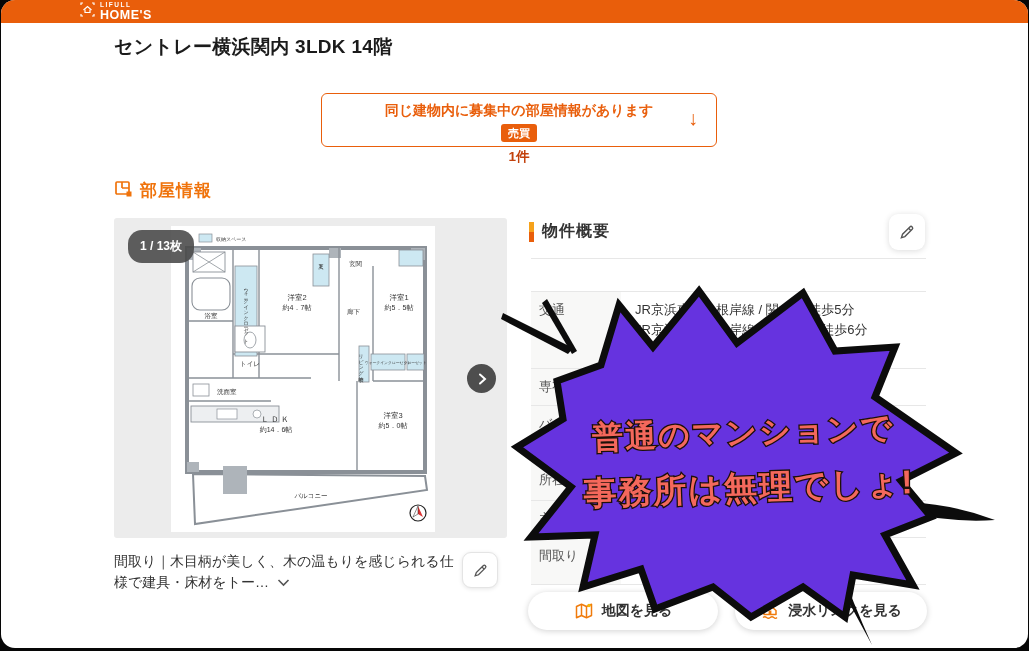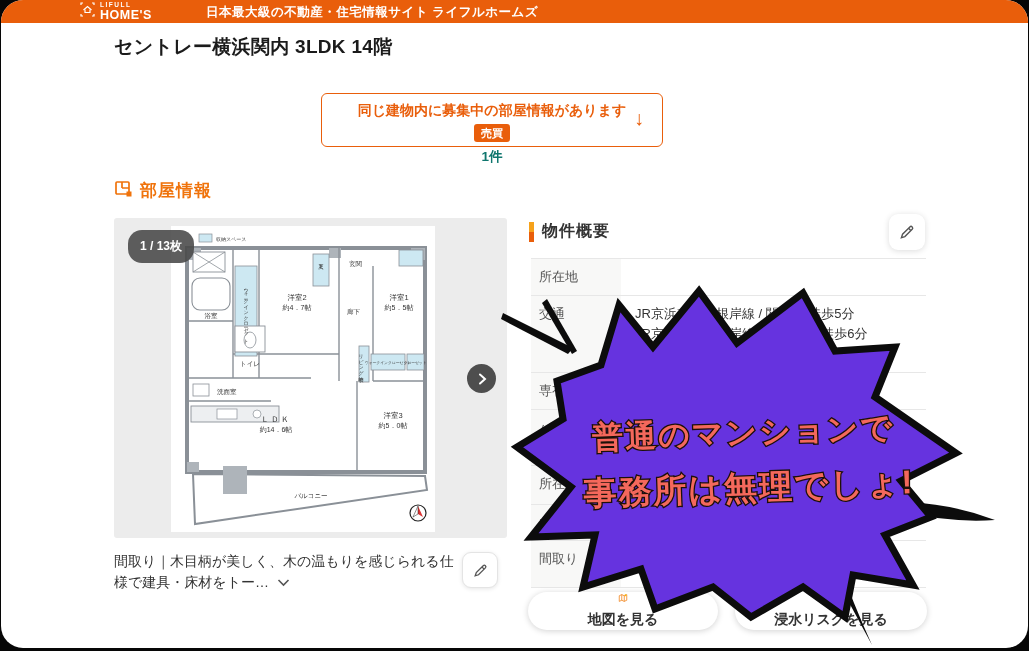--- a/index.html
+++ b/index.html
@@ -1,33 +1,33 @@
 <!DOCTYPE html>
 <html><head>
 <meta charset="utf-8">
 <style>
   html,body{margin:0;padding:0;}
   body{width:1029px;height:651px;background:#060606;position:relative;overflow:hidden;
        font-family:"Liberation Sans","DejaVu Sans",sans-serif;}
-  .card{position:absolute;left:1px;right:1px;top:0;bottom:3px;background:#fff;border-radius:22px;overflow:hidden;}
+  .card{position:absolute;left:1px;right:1px;top:0;bottom:3px;background:#fff;border-radius:14px;overflow:hidden;}
   
   .topbar{position:absolute;left:0;top:0;right:0;height:23px;background:#E95E0B;display:flex;align-items:center;}
   .logo{position:absolute;left:78px;top:1px;display:flex;align-items:center;gap:4px;color:#fff;}
   .logo-text{line-height:1;}
   .logo-lifull{font-size:6.5px;letter-spacing:1.5px;font-weight:bold;display:block;}
   .logo-homes{font-size:12.5px;font-weight:bold;letter-spacing:.5px;display:block;}
   .tagline{position:absolute;left:205px;top:4px;color:#fff;font-weight:bold;font-size:12.5px;letter-spacing:.5px;}
   
   .page-title{position:absolute;left:113px;top:34px;font-size:19px;font-weight:bold;color:#1b1b1b;letter-spacing:.3px;}
   
-  .notice{position:absolute;left:320px;top:93px;width:342px;height:54px;border:1.5px solid #E95E0B;border-radius:6px;background:#fff;box-sizing:border-box;cursor:pointer;}
+  .notice{position:absolute;left:320px;top:93px;width:396px;height:54px;border:1.5px solid #E95E0B;border-radius:6px;background:#fff;box-sizing:border-box;cursor:pointer;}
   .notice-line1{margin-top:8px;text-align:center;color:#E95E0B;font-weight:bold;font-size:14px;}
   .notice-line2{margin-top:4px;display:flex;justify-content:center;align-items:center;gap:6px;flex-direction:column;}
   .notice-badge{background:#E95E0B;color:#fff;font-size:11px;font-weight:bold;padding:1.5px 7px;border-radius:3px;}
-  .notice-count{font-size:13.5px;font-weight:bold;color:#0f766e;}
+  .notice-count{font-size:13.5px;font-weight:bold;color:#c2410c;}
   .notice-arrow{position:absolute;right:18px;top:13px;color:#E95E0B;font-size:20px;font-weight:bold;}
   
   .section-head{position:absolute;left:113px;top:179px;display:flex;align-items:flex-end;gap:7px;}
   .section-head .txt{color:#F0730B;font-size:17px;font-weight:bold;letter-spacing:1px;}
   
   .gallery{position:absolute;left:113px;top:218px;width:393px;height:320px;background:#ECECEC;border-radius:3px;}
   .photo-counter{position:absolute;left:14px;top:12px;background:rgba(72,72,72,.88);color:#fff;font-size:12px;font-weight:bold;padding:8px 12px;border-radius:14px;}
   .plan{position:absolute;left:57px;top:8px;width:264px;height:306px;background:#fff;}
   .carousel-next{position:absolute;left:466px;top:364px;width:29px;height:29px;border-radius:50%;background:#4E4E4E;border:none;display:flex;align-items:center;justify-content:center;cursor:pointer;}
   
@@ -38,21 +38,21 @@
   
   .summary-head{position:absolute;left:528px;top:221px;display:flex;align-items:center;gap:8px;}
   .summary-bar{width:5px;height:20px;background:linear-gradient(#F6A21B 50%,#E95E0B 50%);}
   .summary-title{font-size:16px;font-weight:bold;color:#333;letter-spacing:1px;}
   .summary-table{position:absolute;left:530px;top:258px;width:395px;border-top:1px solid #E7E7E7;}
   .srow{display:flex;border-bottom:1px solid #E7E7E7;}
   .srow .lbl{width:90px;background:#F8F8F7;color:#555;font-size:13px;padding:8px 4px 8px 8px;box-sizing:border-box;line-height:1.5;}
   .srow .val{flex:1;font-size:13px;color:#333;padding:8px 0 8px 14px;line-height:1.55;}
   .transit-link{color:#1A69C7;font-size:13px;margin-left:26px;display:inline-flex;align-items:center;gap:5px;cursor:pointer;}
   
-  .pill-btn{position:absolute;top:592px;height:38px;background:#fff;border:none;border-radius:20px;box-shadow:0 1px 6px rgba(0,0,0,.18);display:flex;align-items:center;justify-content:center;gap:8px;font-size:14px;font-weight:bold;color:#333;cursor:pointer;font-family:inherit;flex-direction:column;}
+  .pill-btn{position:absolute;top:592px;height:38px;background:#fff;border:none;border-radius:20px;box-shadow:0 1px 6px rgba(0,0,0,.18);display:flex;align-items:center;justify-content:center;gap:8px;font-size:14px;font-weight:bold;color:#333;cursor:pointer;font-family:inherit;}
   .map-btn{left:527px;width:190px;}
   .flood-btn{left:734px;width:192px;}
   
   .bubble-layer{position:absolute;left:500px;top:285px;width:530px;height:375px;z-index:40;pointer-events:none;}
   
   .fp-label{font-size:6.5px;fill:#333;}
   .fp-small{font-size:5px;fill:#333;}
 </style>
 </head>
 <body>
@@ -66,21 +66,20 @@
           <path d="M2,4 V2 H4 M13,2 H15 V4 M2,13 V15 H4 M15,13 V15 H13"></path>
           <path d="M4.5,9 L8.5,5.5 L12.5,9"></path>
           <path d="M6,8.5 V11.5 H11 V8.5"></path>
         </svg>
       </span>
       <span class="logo-text">
         <span class="logo-lifull">LIFULL</span>
         <span class="logo-homes">HOME'S</span>
       </span>
     </div>
-    <div class="tagline">日本最大級の不動産・住宅情報サイト ライフルホームズ</div>
   </div>
 
   <h1 class="page-title" style="margin:0;text-align:right;">セントレー横浜関内 3LDK 14階</h1>
 
   <div class="notice">
     <div class="notice-line1">同じ建物内に募集中の部屋情報があります</div>
     <div class="notice-line2">
       <span class="notice-badge">売買</span>
       <span class="notice-count">1件</span>
     </div>
@@ -199,21 +198,20 @@
   </div>
   <button class="edit-btn summary-edit">
     <svg width="18" height="18" viewBox="0 0 17 17" fill="none" stroke="#555" stroke-width="1.3">
       <path d="M3.2,13.8 L4.3,10.6 11.2,3.7 a1.55,1.55 0 0 1 2.2,2.2 L6.5,12.8 3.2,13.8 Z"></path>
       <line x1="10" y1="5" x2="12.1" y2="7.1"></line>
     </svg>
   </button>
 
   <div class="summary-table">
     <div class="srow" style="min-height:32px;">
-      <div class="lbl">所在地</div>
     </div>
     <div class="srow" style="min-height:66px;">
       <div class="lbl">交通</div>
       <div class="val">
         <div>JR京浜東北・根岸線 / 関内駅 徒歩5分</div>
         <div>JR京浜東北・根岸線 / 桜木町駅 徒歩6分</div>
         <span class="transit-link">
           <span>見る</span>
           <svg width="11" height="8" viewBox="0 0 13 9" fill="none" stroke="#666" stroke-width="1.6">
               <polyline points="1.5,2 6.5,7 11.5,2"></polyline>

